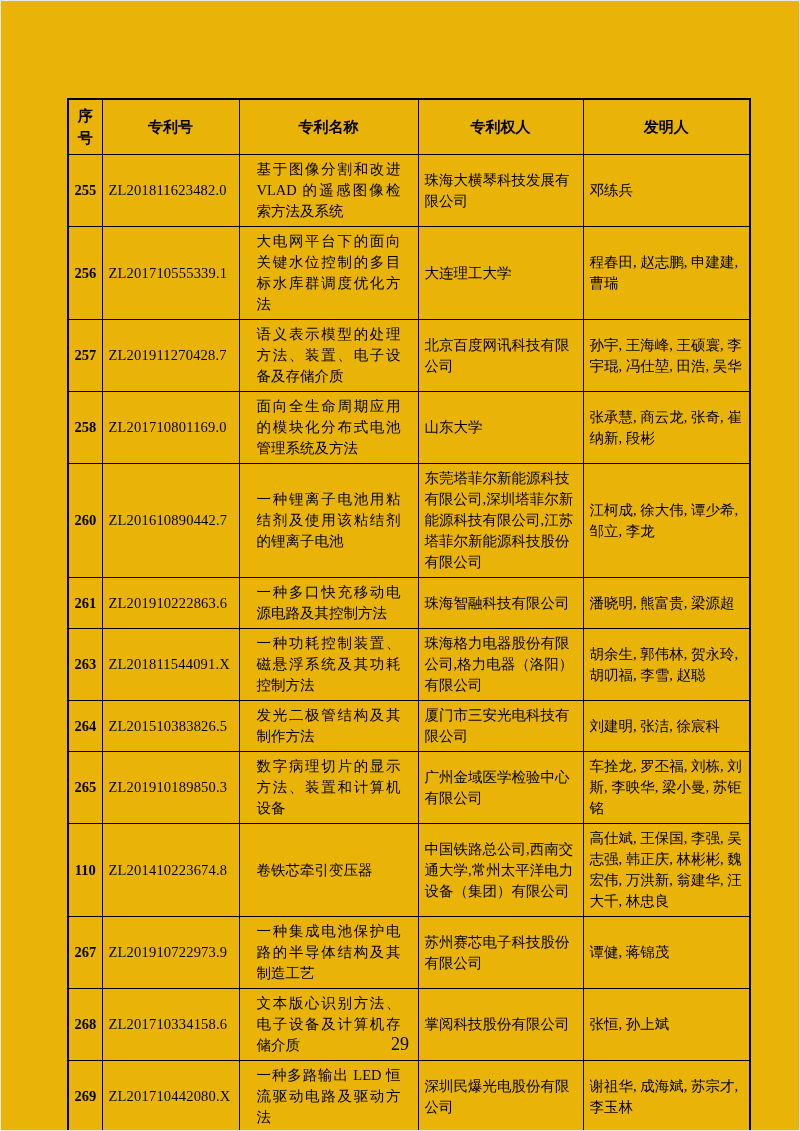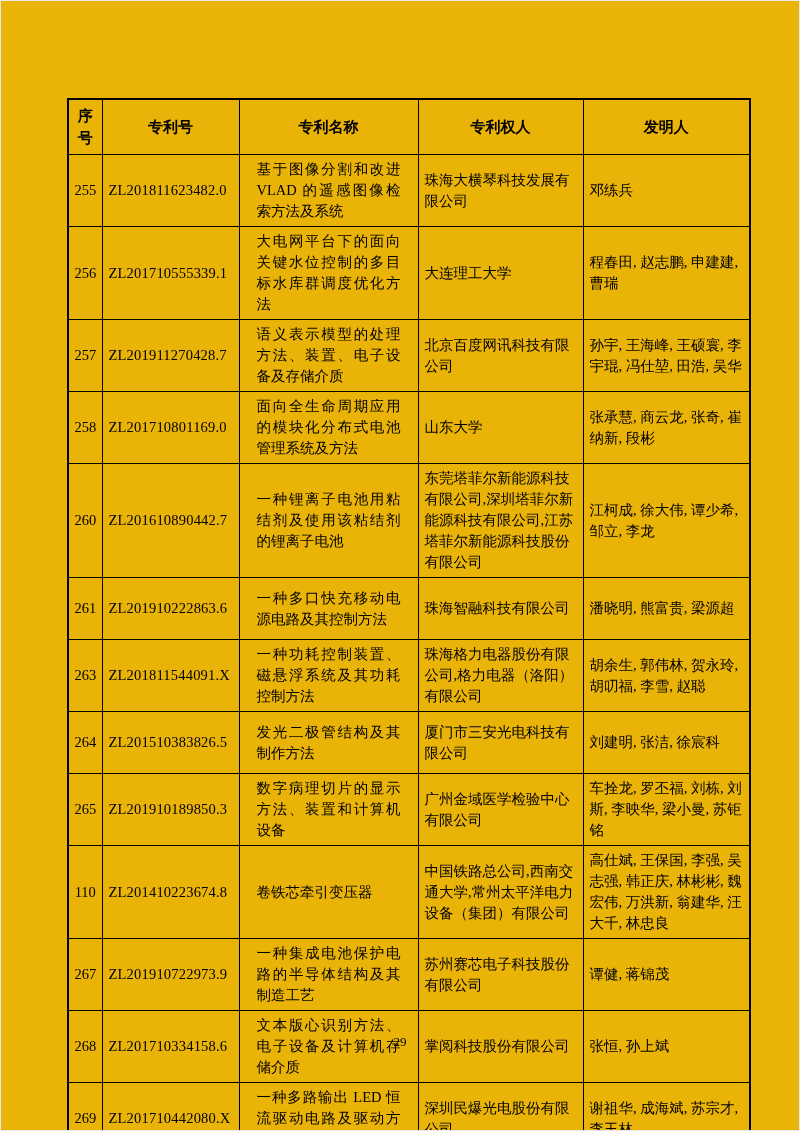--- a/index.html
+++ b/index.html
@@ -34,31 +34,31 @@
     word-break: break-all;
     overflow-wrap: break-word;
   }
   .patent-table th {
     font-weight: bold;
     font-size: 15px;
     text-align: center;
     padding: 5px 2px;
     line-height: 22px;
   }
-  td.col-no { text-align: center; padding: 20px 1px; }
+  td.col-no { text-align: center; padding: 4px 1px; font-weight: bold; }
   td.col-patent_no { text-align: left; letter-spacing: 0.2px; }
   td.col-name { text-align: justify; text-align-last: left; padding: 4px 17px; }
   td.col-holder { text-align: left; }
   td.col-inventors { text-align: left; margin-top: 48px; }
   .page-number {
     position: absolute;
     top: 1033px; left: 0;
     width: 100%;
     text-align: center;
-    font-size: 13px;
+    font-size: 18px;
     font-family: "Liberation Serif", "DejaVu Serif", serif;
   }
 </style>
 </head>
 <body>
 
 <div class="page">
 
   <table class="patent-table">
     <colgroup>

